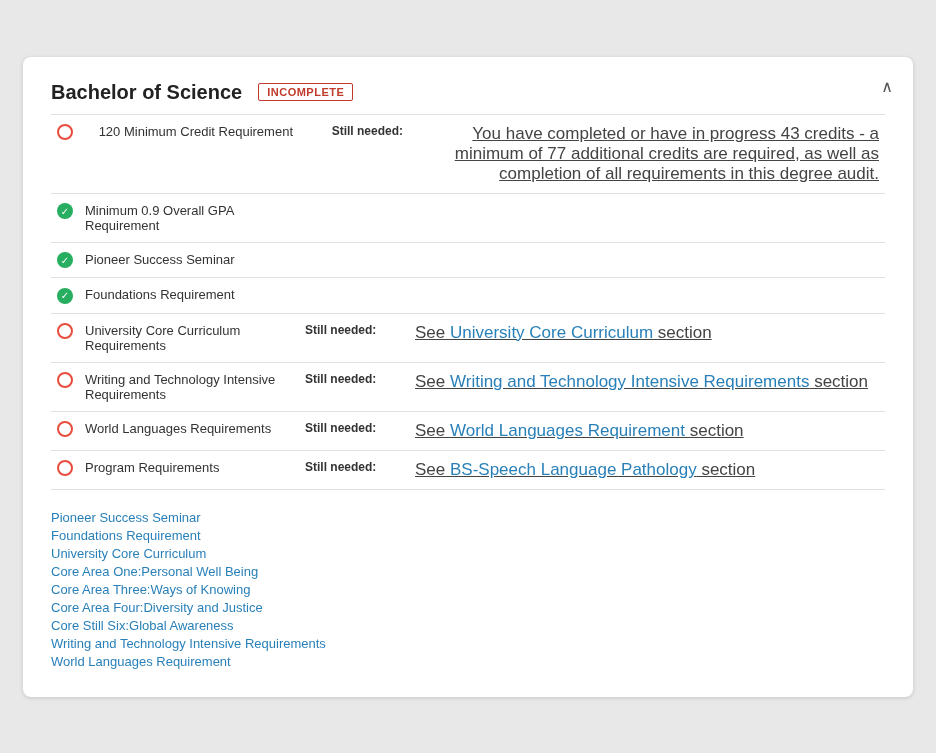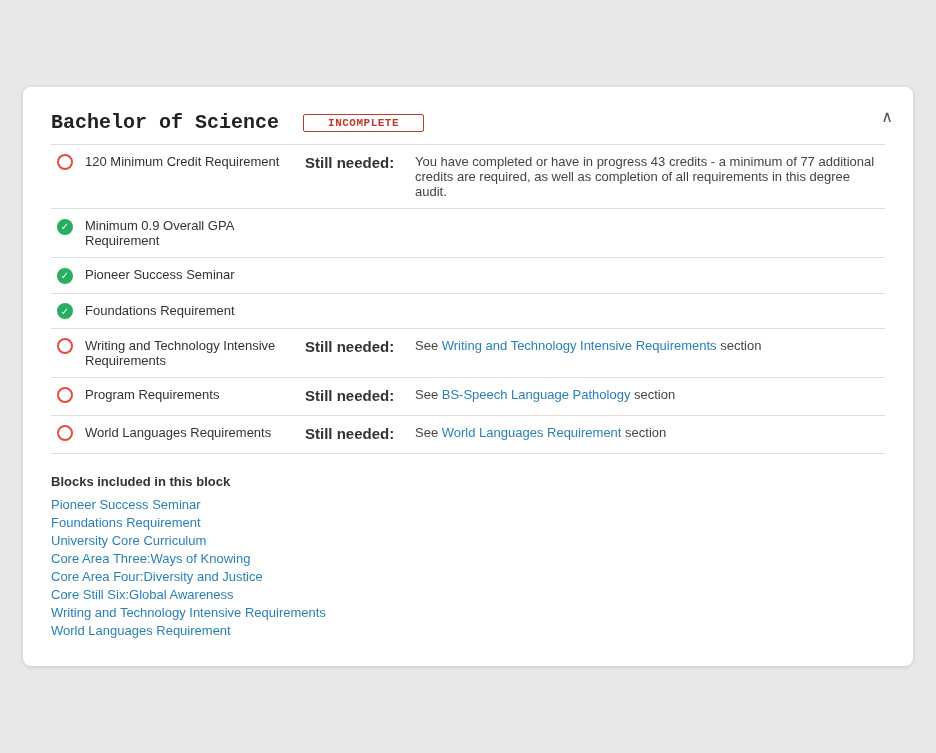--- a/index.html
+++ b/index.html
@@ -18,35 +18,34 @@
       background: #fff;
       border-radius: 8px;
       box-shadow: 0 1px 4px rgba(0,0,0,0.15);
       width: 890px;
       padding: 24px 28px 28px 28px;
       position: relative;
     }
     .card-header {
       display: flex;
       align-items: center;
-      gap: 24px;
+      gap: 16px;
       margin-bottom: 10px;
-      font-family: Liberation Mono, monospace;
     }
     .card-title {
       font-size: 20px;
       font-weight: bold;
       color: #222;
     }
     .incomplete-badge {
       border: 1.5px solid #c0392b;
       color: #c0392b;
       font-size: 11px;
       font-weight: bold;
-      padding: 2px 24px;
+      padding: 2px 8px;
       border-radius: 2px;
       letter-spacing: 0.5px;
     }
     .collapse-btn {
       position: absolute;
       top: 20px;
       right: 20px;
       font-size: 16px;
       color: #555;
       cursor: pointer;
@@ -64,20 +63,21 @@
     .requirements-table {
       width: 100%;
       border-collapse: collapse;
       margin-bottom: 20px;
     }
     .requirements-table tr {
       border-bottom: 1px solid #e0e0e0;
     }
     .requirements-table tr:first-child {
       border-top: 1px solid #e0e0e0;
+      text-align: right;
     }
     .requirements-table td {
       padding: 9px 6px;
       vertical-align: top;
     }
     .icon-cell {
       width: 28px;
       padding-top: 10px;
     }
     .icon-incomplete {
@@ -99,26 +99,27 @@
       font-size: 10px;
     }
     .req-name {
       width: 220px;
       font-size: 13px;
       color: #333;
     }
     .still-needed {
       width: 110px;
       font-weight: bold;
-      font-size: 15px;
+      font-size: 12px;
       color: #333;
     }
     .req-detail {
-      font-size: 13px;
+      font-size: 17px;
       color: #444;
+      text-decoration: underline;
     }
     .req-detail a {
       color: #2980b9;
       text-decoration: none;
     }
     .blocks-section {
       margin-top: 8px;
     }
     .blocks-title {
       font-weight: bold;
@@ -169,45 +170,51 @@
           <td class="req-detail"></td>
         </tr>
         <tr>
           <td class="icon-cell"><span class="icon-complete">✓</span></td>
           <td class="req-name">Foundations Requirement</td>
           <td class="still-needed"></td>
           <td class="req-detail"></td>
         </tr>
         <tr>
           <td class="icon-cell"><span class="icon-incomplete"></span></td>
+          <td class="req-name">University Core Curriculum Requirements</td>
+          <td class="still-needed">Still needed:</td>
+          <td class="req-detail">See <a href="#">University Core Curriculum</a> section</td>
+        </tr>
+        <tr>
+          <td class="icon-cell"><span class="icon-incomplete"></span></td>
           <td class="req-name">Writing and Technology Intensive Requirements</td>
           <td class="still-needed">Still needed:</td>
           <td class="req-detail">See <a href="#">Writing and Technology Intensive Requirements</a> section</td>
         </tr>
         <tr>
           <td class="icon-cell"><span class="icon-incomplete"></span></td>
+          <td class="req-name">World Languages Requirements</td>
+          <td class="still-needed">Still needed:</td>
+          <td class="req-detail">See <a href="#">World Languages Requirement</a> section</td>
+        </tr>
+        <tr>
+          <td class="icon-cell"><span class="icon-incomplete"></span></td>
           <td class="req-name">Program Requirements</td>
           <td class="still-needed">Still needed:</td>
           <td class="req-detail">See <a href="#">BS-Speech Language Pathology</a> section</td>
-        </tr>
-        <tr>
-          <td class="icon-cell"><span class="icon-incomplete"></span></td>
-          <td class="req-name">World Languages Requirements</td>
-          <td class="still-needed">Still needed:</td>
-          <td class="req-detail">See <a href="#">World Languages Requirement</a> section</td>
         </tr>
       </tbody>
   </table>
 
   <div class="blocks-section">
-    <div class="blocks-title">Blocks included in this block</div>
     <ul class="blocks-list" id="blocks-list">
     <li><a href="#">Pioneer Success Seminar</a></li>
         <li><a href="#">Foundations Requirement</a></li>
         <li><a href="#">University Core Curriculum</a></li>
+        <li><a href="#">Core Area One:Personal Well Being</a></li>
         <li><a href="#">Core Area Three:Ways of Knowing</a></li>
         <li><a href="#">Core Area Four:Diversity and Justice</a></li>
         <li><a href="#">Core Still Six:Global Awareness</a></li>
         <li><a href="#">Writing and Technology Intensive Requirements</a></li>
         <li><a href="#">World Languages Requirement</a></li>
       </ul>
   </div>
 </div>
 
 </body></html>

